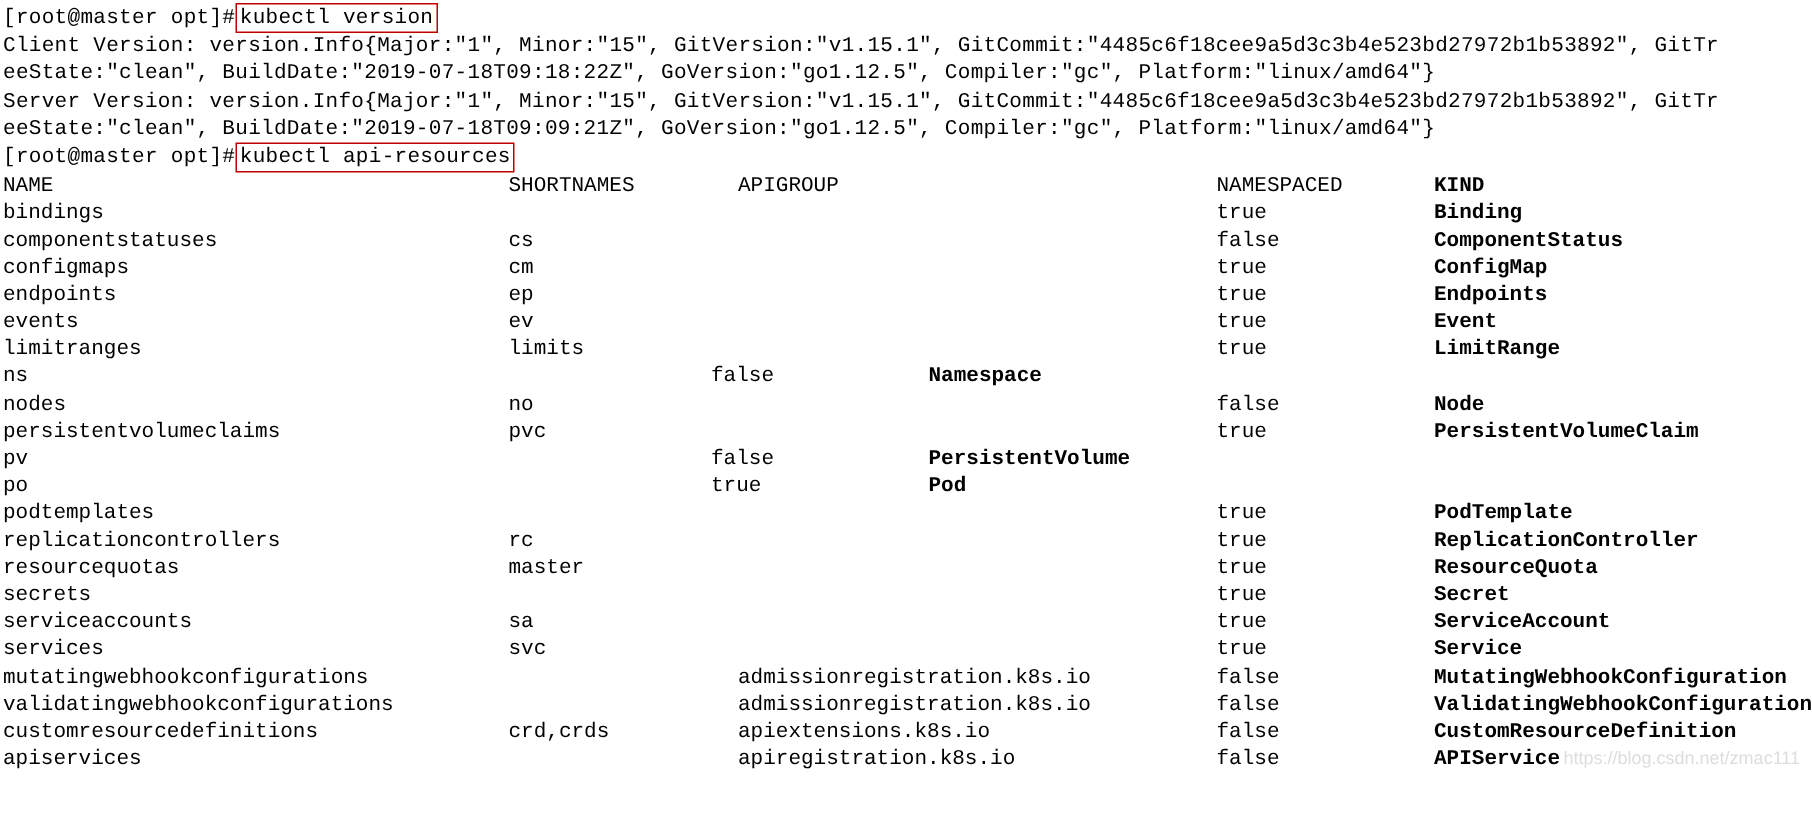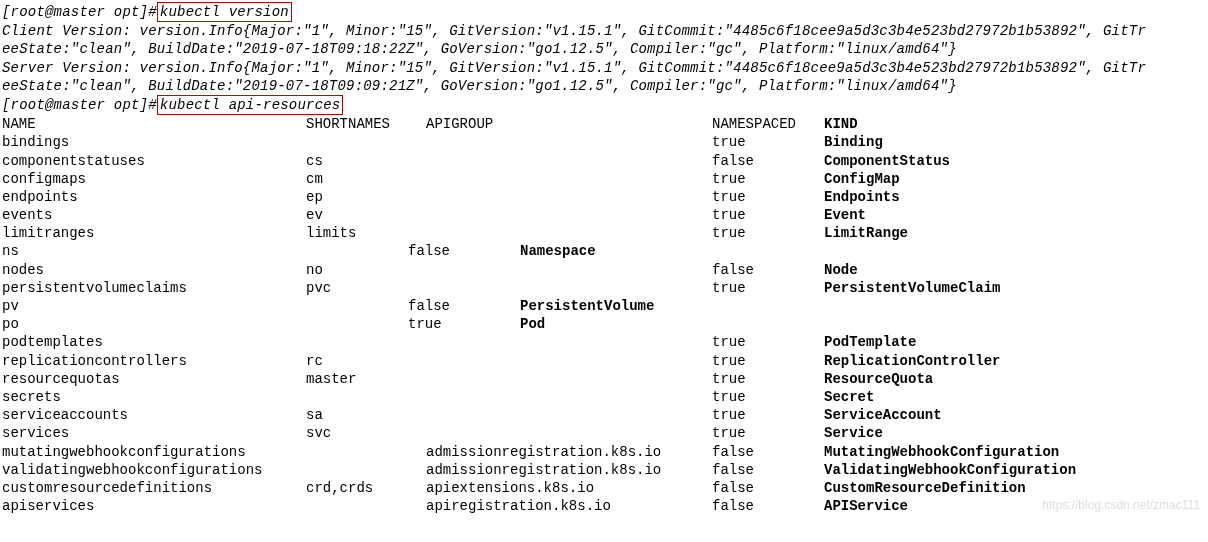--- a/index.html
+++ b/index.html
@@ -13,29 +13,29 @@
       line-height: 1.3;
       background: #ffffff;
       color: #000000;
       padding: 2px;
       white-space: nowrap;
       position: relative;
     }
     .line {
       display: block;
       letter-spacing: 0.2px;
-      font-style: italic;
     }
     .highlight-box {
       border: 1px solid #c00000;
       padding: 0 2px;
       display: inline-block;
     }
     .table-row {
       display: flex;
+      gap: 33px;
     }
     .col-name {
       width: 304px;
       flex-shrink: 0;
     }
     .col-short {
       width: 120px;
       flex-shrink: 0;
     }
     .col-apigroup {

